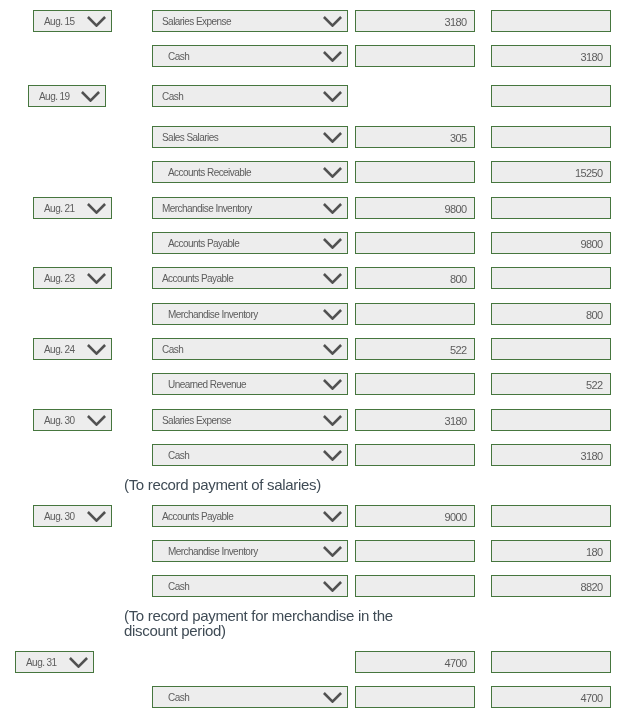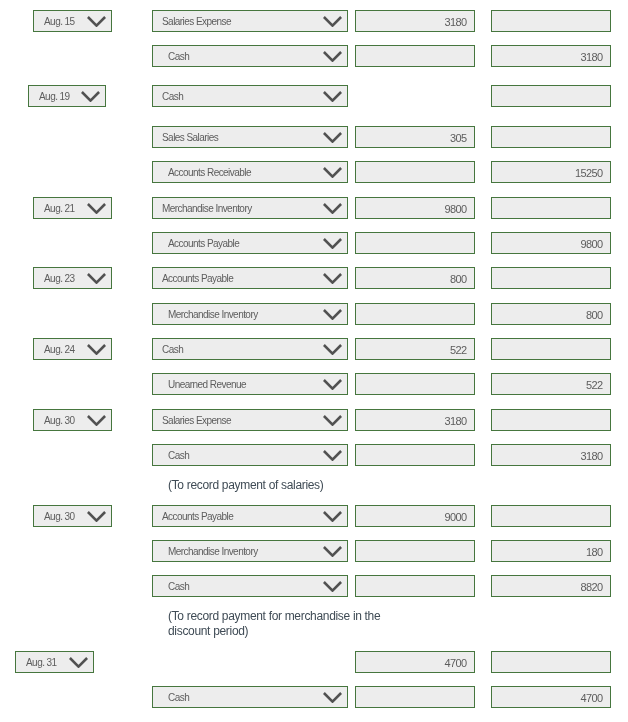--- a/index.html
+++ b/index.html
@@ -26,23 +26,23 @@
   .field.account .ftext{left:9px;}
   .field.account.indent .ftext{left:15px;}
   .field.date   .ftext{left:10px;}
 
   .amount{position:absolute;top:1px;right:7.5px;height:16px;line-height:20px;
           font-size:11px;letter-spacing:-0.6px;color:#5d5d5d;white-space:nowrap;
           transform:translateZ(0);}
 
   .chev{position:absolute;right:5px;top:5.2px;width:19px;height:11px;display:block;}
 
-  .memo{position:absolute;left:124px;font-size:12px;letter-spacing:-0.32px;
+  .memo{position:absolute;left:124px;font-size:15px;letter-spacing:-0.32px;
         color:#3f4b55;line-height:14.5px;white-space:pre;
-        transform:translateZ(0);margin-left:44px;}
+        transform:translateZ(0);}
 </style>
 </head>
 <body>
 
 <div id="journal">
     <div class="jrow" style="top:10px">
       <div class="field date" style="left:33px">
         <span class="ftext">Aug. 15</span>
         <svg class="chev" viewBox="0 0 19 11">
           <path d="M0.9 1.0 L9.5 9.6 L18.1 1.0" fill="none" stroke="#515151" stroke-width="2.6" stroke-linecap="butt" stroke-linejoin="miter"></path>

